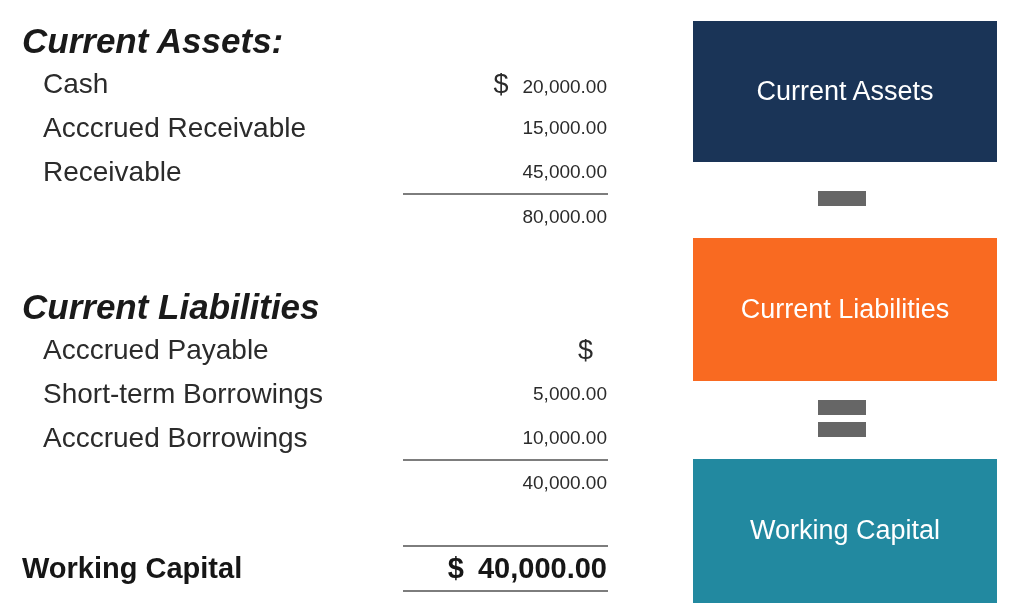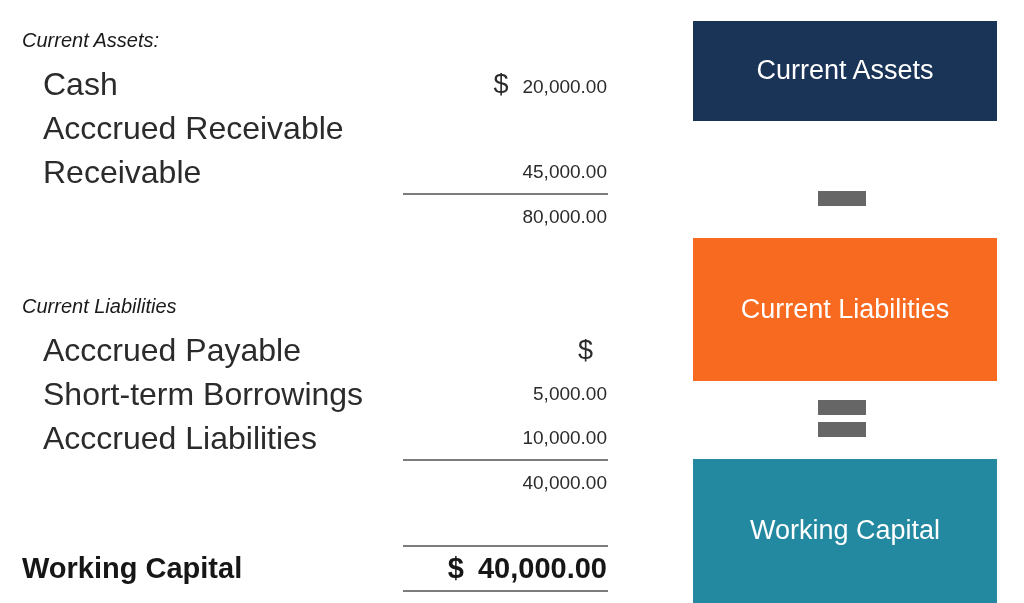--- a/index.html
+++ b/index.html
@@ -31,30 +31,30 @@
   }
   .ws-row {
     position: absolute;
     left: 0;
     width: 660px;
     height: 44px;
     display: flex;
     align-items: center;
   }
   .label {
-    font-size: 32px;
+    font-size: 28px;
     line-height: 1;
     color: #2b2b2b;
     white-space: nowrap;
   }
   .label.section {
-    font-weight: 400;
+    font-weight: 700;
     font-style: italic;
     color: #1a1a1a;
-    font-size: 20px;
+    font-size: 35px;
   }
   .label.indent {
     padding-left: 21px;
     font-weight: 400;
   }
   .label.total {
     font-weight: 700;
     font-style: normal;
     font-size: 29px;
     color: #161616;
@@ -160,20 +160,24 @@
       <div class="amount-cell">
         <span class="currency">$</span>
         <span class="amount">20,000.00</span>
       </div>
     </div>
 
     <div class="ws-row" style="top:106px;">
       <div class="label-cell">
         <span class="label indent">Acccrued Receivable</span>
       </div>
+      <div class="amount-cell">
+        <span class="currency blank"></span>
+        <span class="amount">15,000.00</span>
+      </div>
     </div>
 
     <div class="ws-row" style="top:150px;">
       <div class="label-cell">
         <span class="label indent">Receivable</span>
       </div>
       <div class="amount-cell">
         <span class="currency blank"></span>
         <span class="amount">45,000.00</span>
       </div>
@@ -207,21 +211,21 @@
         <span class="label indent">Short-term Borrowings</span>
       </div>
       <div class="amount-cell">
         <span class="currency blank"></span>
         <span class="amount">5,000.00</span>
       </div>
     </div>
 
     <div class="ws-row" style="top:416px;">
       <div class="label-cell">
-        <span class="label indent">Acccrued Liabilities</span>
+        <span class="label indent">Acccrued Borrowings</span>
       </div>
       <div class="amount-cell">
         <span class="currency blank"></span>
         <span class="amount">10,000.00</span>
       </div>
     </div>
 
     <div class="rule" style="top:459px;"></div>
     <div class="ws-row" style="top:461px;">
       <div class="amount-cell">
@@ -238,21 +242,21 @@
       <div class="amount-cell bold">
         <span class="currency">$</span>
         <span class="amount">40,000.00</span>
       </div>
     </div>
     <div class="rule" style="top:590px;"></div>
   </div>
 
   <div class="diagram">
 
-    <div class="block" style="top:21px; height:100px; background:#1a3457;">
+    <div class="block" style="top:21px; height:141px; background:#1a3457;">
       <span class="block-label">Current Assets</span>
     </div>
 
     <div class="op" style="top:191px;">
       <div class="op-bar"></div>
     </div>
 
     <div class="block" style="top:238px; height:143px; background:#f96a21;">
       <span class="block-label">Current Liabilities</span>
     </div>

